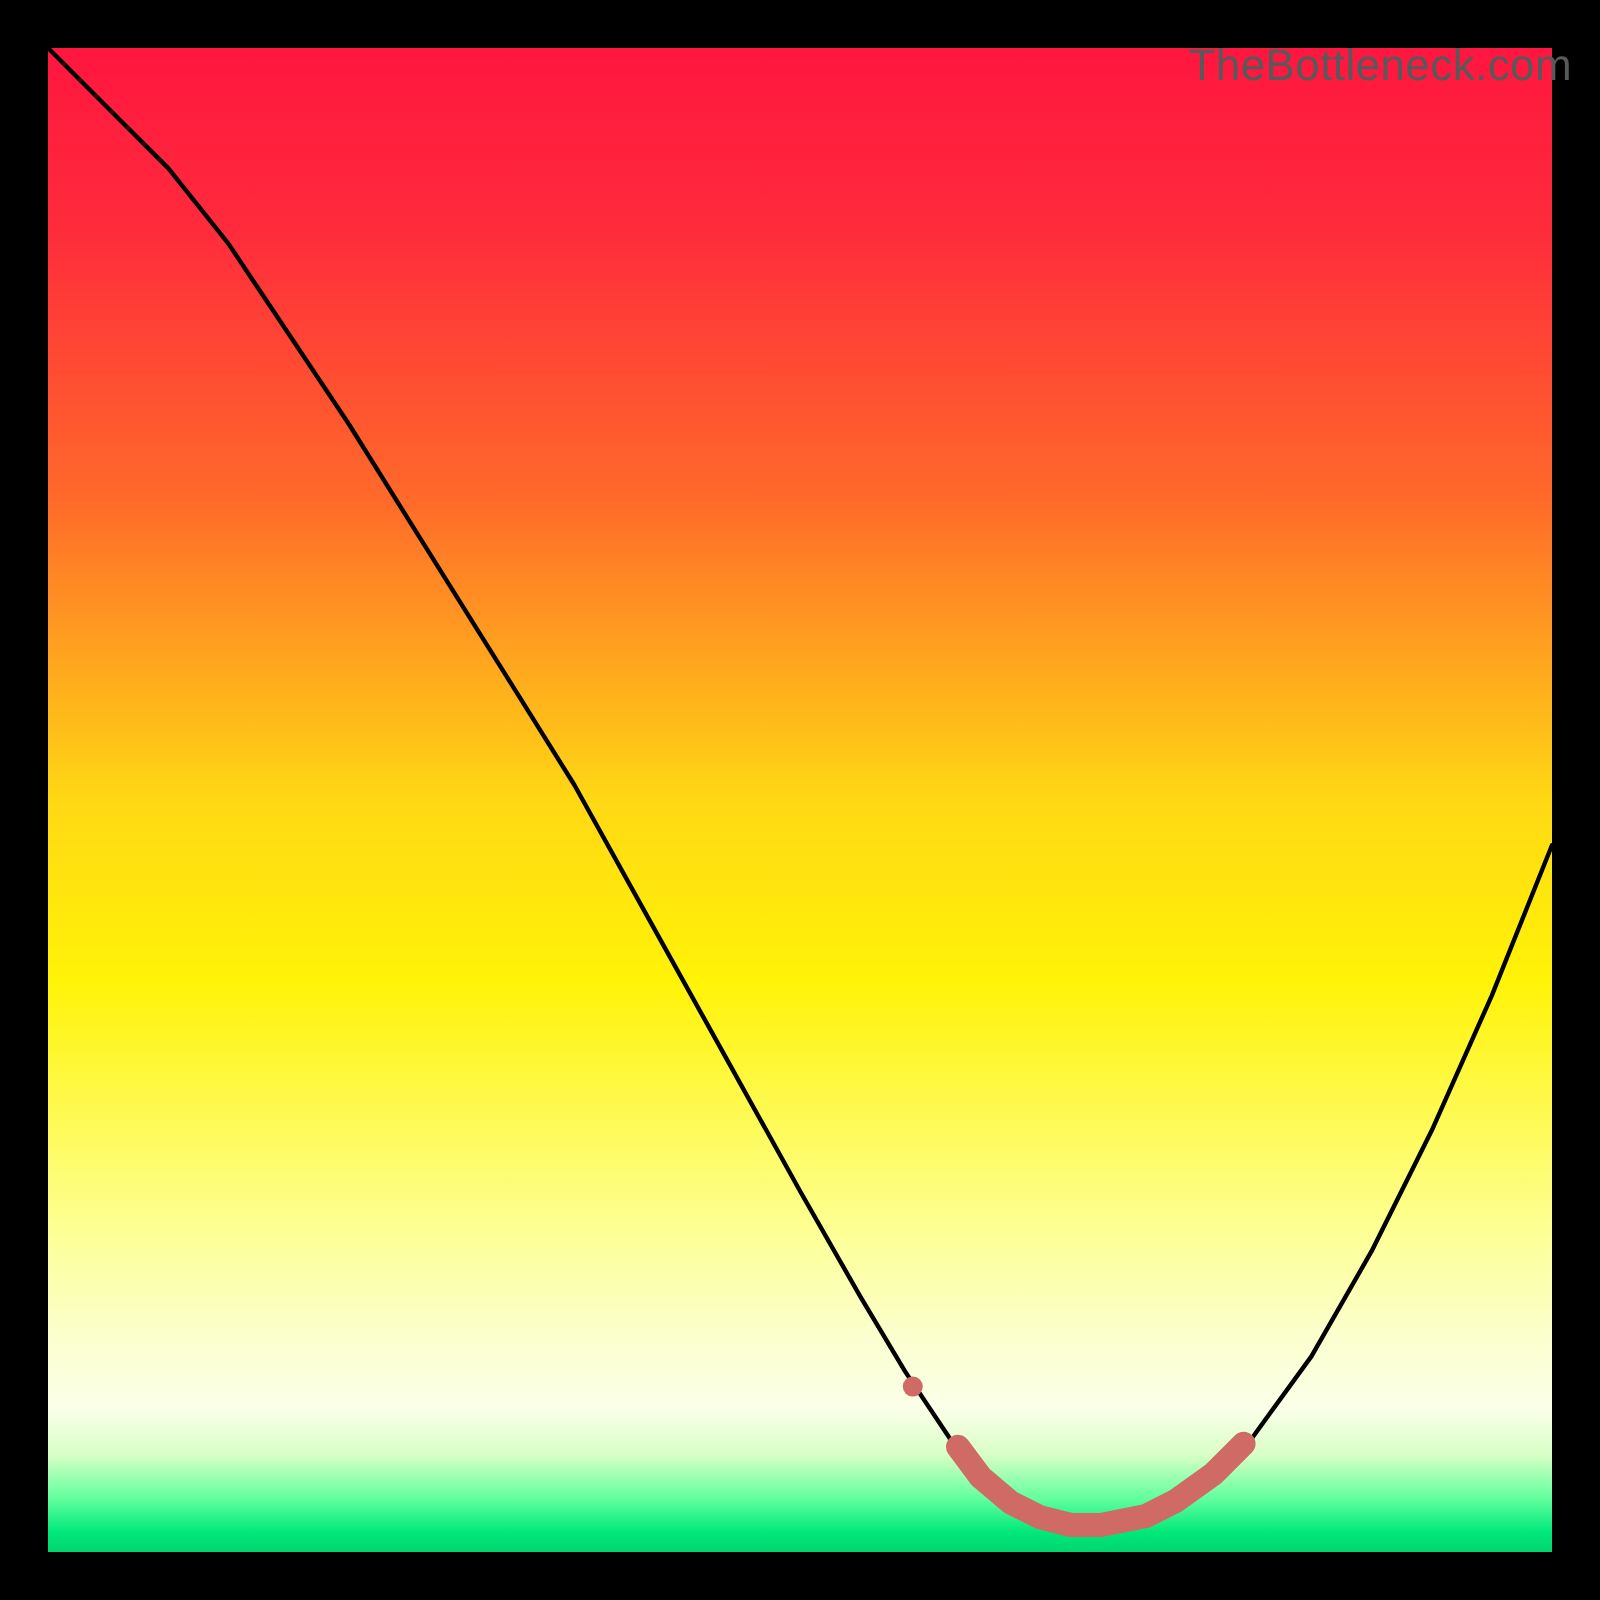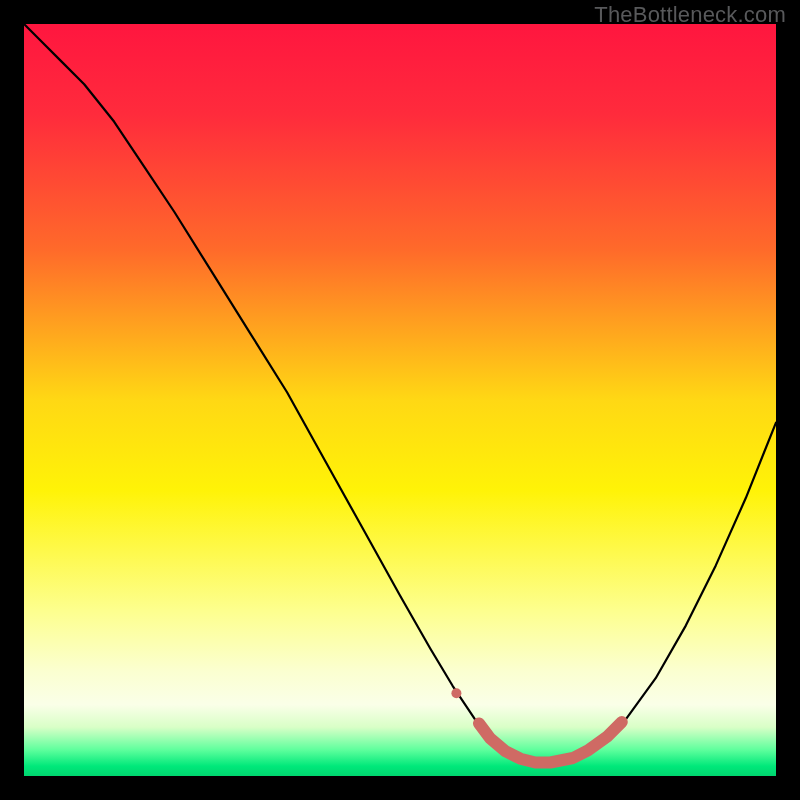--- a/index.html
+++ b/index.html
@@ -5,21 +5,21 @@
   * { margin: 0; padding: 0; box-sizing: border-box; }
   html, body { width: 800px; height: 800px; overflow: hidden; background: #000; }
   .frame {
     position: relative;
     width: 800px;
     height: 800px;
     background: #000;
   }
   .watermark {
     position: absolute;
-    top: 2px;
+    top: 20px;
     right: 14px;
     font-family: Arial, Helvetica, sans-serif;
     font-size: 22px;
     color: #58595b;
     font-weight: 400;
     letter-spacing: 0.2px;
     z-index: 5;
   }
   .plot {
     position: absolute;

